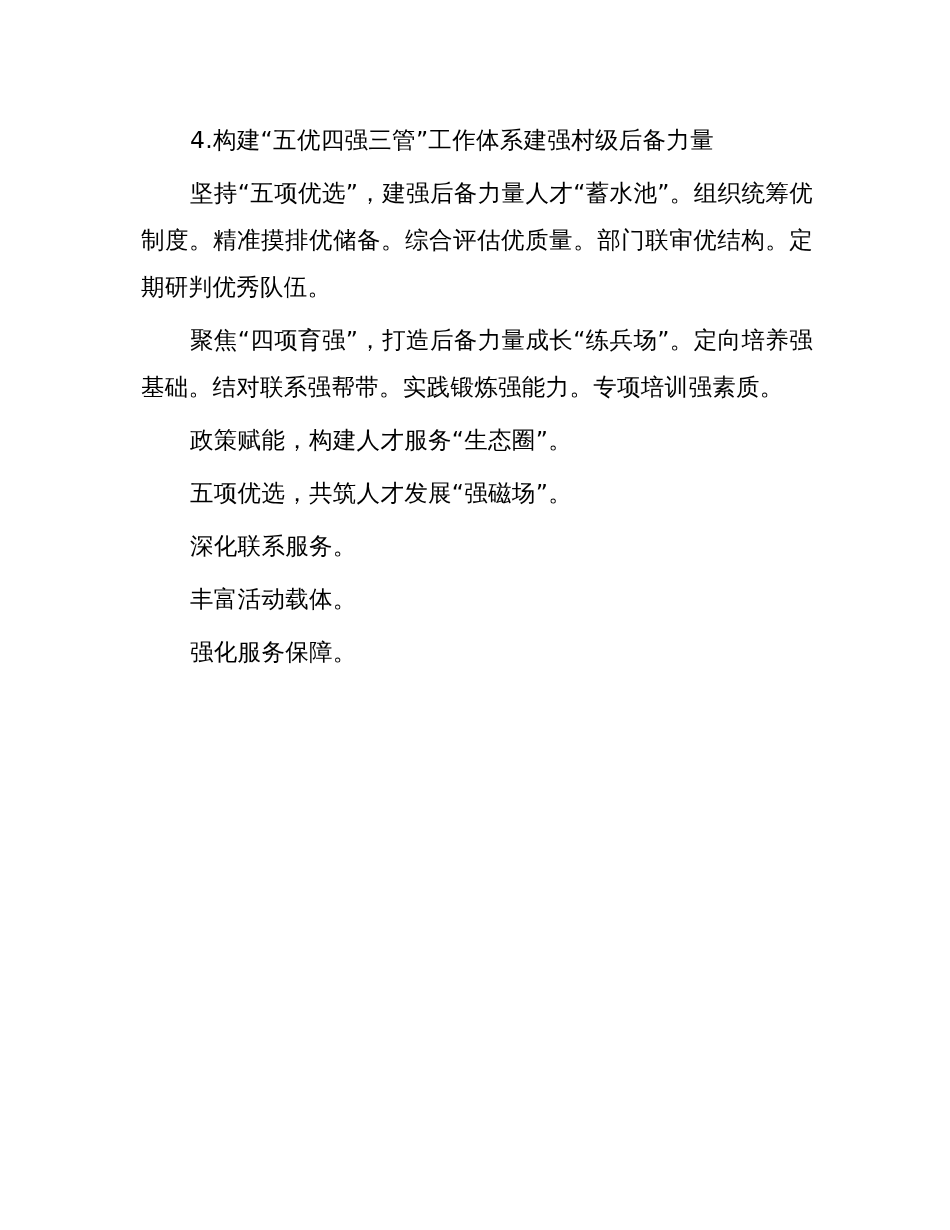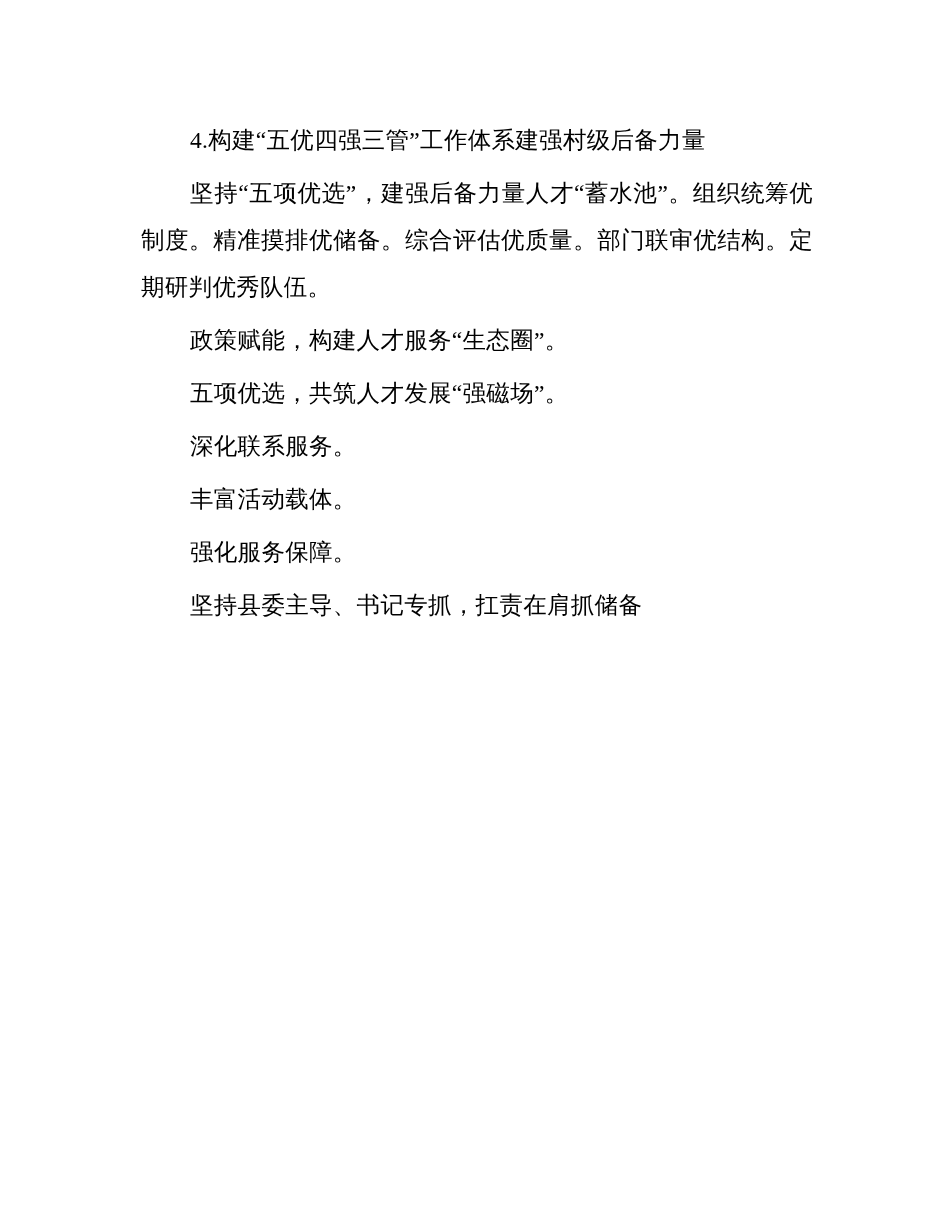--- a/index.html
+++ b/index.html
@@ -22,31 +22,30 @@
       width: 672px;
     }
     .para {
       font-size: 23.5px;
       line-height: 47px;
       text-indent: 49px;
       margin: 0 0 6px 0;
       text-align: justify;
       letter-spacing: 0.3px;
       word-break: break-all;
-      font-family: Liberation Serif, serif;
     }
     .para.heading {
       margin-bottom: 6px;
     }
   </style>
 </head>
 <body>
 
 <div class="page">
   <p class="para heading">4.构建“五优四强三管”工作体系建强村级后备力量</p>
   <p class="para">坚持“五项优选”，建强后备力量人才“蓄水池”。组织统筹优制度。精准摸排优储备。综合评估优质量。部门联审优结构。定期研判优秀队伍。</p>
+  <p class="para">聚焦“四项育强”，打造后备力量成长“练兵场”。定向培养强基础。结对联系强帮带。实践锻炼强能力。专项培训强素质。</p>
   <p class="para">政策赋能，构建人才服务“生态圈”。</p>
   <p class="para">五项优选，共筑人才发展“强磁场”。</p>
   <p class="para">深化联系服务。</p>
   <p class="para">丰富活动载体。</p>
   <p class="para">强化服务保障。</p>
-  <p class="para">坚持县委主导、书记专抓，扛责在肩抓储备</p>
 </div>
 
 </body></html>

